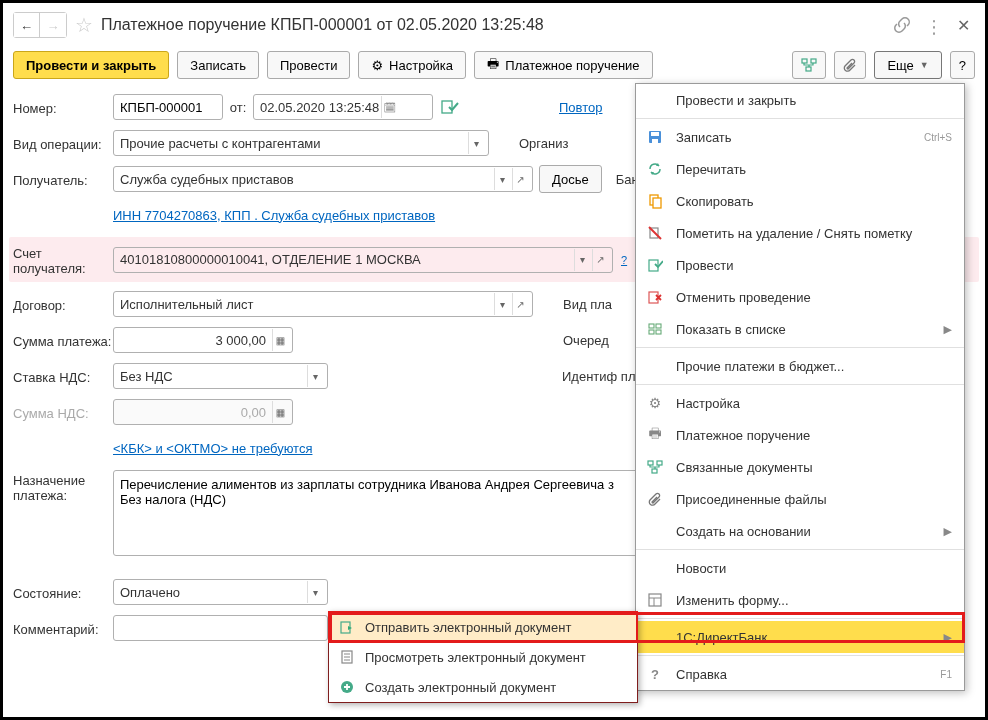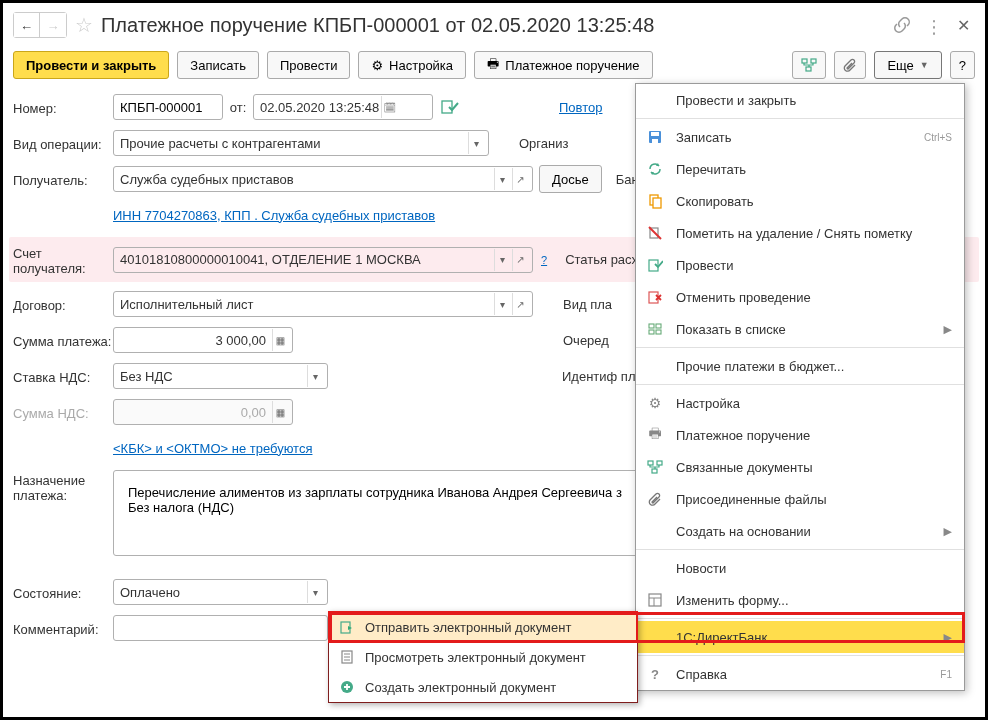--- a/index.html
+++ b/index.html
@@ -3,21 +3,21 @@
 <meta charset="utf-8">
 <style>
 * { box-sizing: border-box; margin: 0; padding: 0; }
 body { font-family: Arial, sans-serif; font-size: 13px; color: #333; background: #fff; width: 988px; height: 720px; overflow: hidden; position: relative; border: 3px solid #000; }
 
 .titlebar { display: flex; align-items: center; padding: 6px 10px; gap: 8px; height: 44px; }
 .nav-arrows { display: flex; border: 1px solid #ccc; border-radius: 3px; }
 .nav-arrow { width: 26px; height: 24px; display: flex; align-items: center; justify-content: center; cursor: pointer; background: #fff; }
 .nav-arrow:first-child { border-right: 1px solid #ccc; }
 .star { font-size: 20px; color: #ccc; }
-.titlebar h1 { font-size: 20px; font-weight: normal; flex: 1; }
+.titlebar h1 { font-size: 16px; font-weight: normal; flex: 1; }
 .title-actions { display: flex; gap: 14px; align-items: center; }
 .title-ico { width: 18px; height: 18px; color: #888; }
 
 .toolbar { display: flex; align-items: center; padding: 4px 10px 10px; gap: 8px; }
 .btn { border: 1px solid #aaa; border-radius: 3px; padding: 5px 12px; background: #f8f8f8; cursor: pointer; font-size: 13px; height: 28px; display: inline-flex; align-items: center; gap: 6px; }
 .btn.primary { background: #ffdd4c; border-color: #caa61a; font-weight: bold; }
 .btn.icon-only { padding: 5px 8px; }
 .toolbar-spacer { flex: 1; }
 
 .form-area { padding: 4px 10px; }
@@ -25,21 +25,21 @@
 .row.tall { align-items: flex-start; }
 .lbl { width: 100px; font-size: 13px; color: #333; padding-top: 3px; }
 .input { border: 1px solid #b0b0b0; border-radius: 3px; padding: 4px 6px; font-size: 13px; height: 26px; background: #fff; }
 .input.combo { padding-right: 4px; display: flex; align-items: center; }
 .combo-btn { width: 16px; height: 22px; display: inline-flex; align-items: center; justify-content: center; margin-left: 2px; border-left: 1px solid #ddd; cursor: pointer; font-size: 10px; color: #666; }
 .pink { background: #fdebee; }
 .pink-block { background: #fdebee; padding: 6px 4px; margin: 0 -4px 8px; border-radius: 2px; }
 
 .col-right { margin-left: 30px; }
 a.link { color: #0066c0; text-decoration: underline; cursor: pointer; }
-.textarea { border: 1px solid #b0b0b0; border-radius: 3px; padding: 14px; font-size: 13px; width: 590px; height: 86px; resize: none; font-family: inherit; }
+.textarea { border: 1px solid #b0b0b0; border-radius: 3px; padding: 6px; font-size: 13px; width: 590px; height: 86px; resize: none; font-family: inherit; }
 
 .dropdown-small { position: absolute; left: 325px; top: 608px; background: #fff; border: 1px solid #7f1d1d; box-shadow: 2px 2px 6px rgba(0,0,0,0.3); width: 310px; z-index: 50; }
 .dd-item { display: flex; align-items: center; padding: 7px 10px; gap: 10px; cursor: pointer; }
 .dd-item.hl { background: #ffecc7; outline: 2px solid #e31b1b; outline-offset: -1px; }
 .dd-ico { width: 16px; height: 16px; display: flex; align-items: center; justify-content: center; }
 
 .menu-panel { position: absolute; right: 20px; top: 80px; width: 330px; background: #fff; border: 1px solid #9a9a9a; box-shadow: 2px 2px 8px rgba(0,0,0,0.25); z-index: 40; }
 .menu-item { display: flex; align-items: center; padding: 7px 12px 7px 10px; gap: 12px; cursor: pointer; position: relative; }
 .menu-item.hl { background: #ffdd4c; }
 .menu-hr { height: 1px; background: #e0e0e0; margin: 2px 0; }
@@ -147,21 +147,21 @@
 
   <div class="row">
     <div class="lbl"></div>
     <a class="link">ИНН 7704270863, КПП . Служба судебных приставов</a>
     <div class="col-right" style="margin-left:225px"><a class="link">ИНН 77</a></div>
   </div>
 
   <div class="pink-block">
     <div class="row" style="margin-bottom:0">
       <div class="lbl">Счет получателя:</div>
-      <div class="input combo pink" style="width:420px">
+      <div class="input combo pink" style="width:500px">
           <span style="flex:1">40101810800000010041, ОТДЕЛЕНИЕ 1 МОСКВА</span>
           <span class="combo-btn">▾</span>
           <span class="combo-btn">↗</span>
         </div>
       <a class="link" style="margin-left:8px;font-size:11px">?</a>
       <div class="col-right" style="margin-left:18px"><span>Статья расход</span></div>
     </div>
   </div>
 
   <div class="row">

